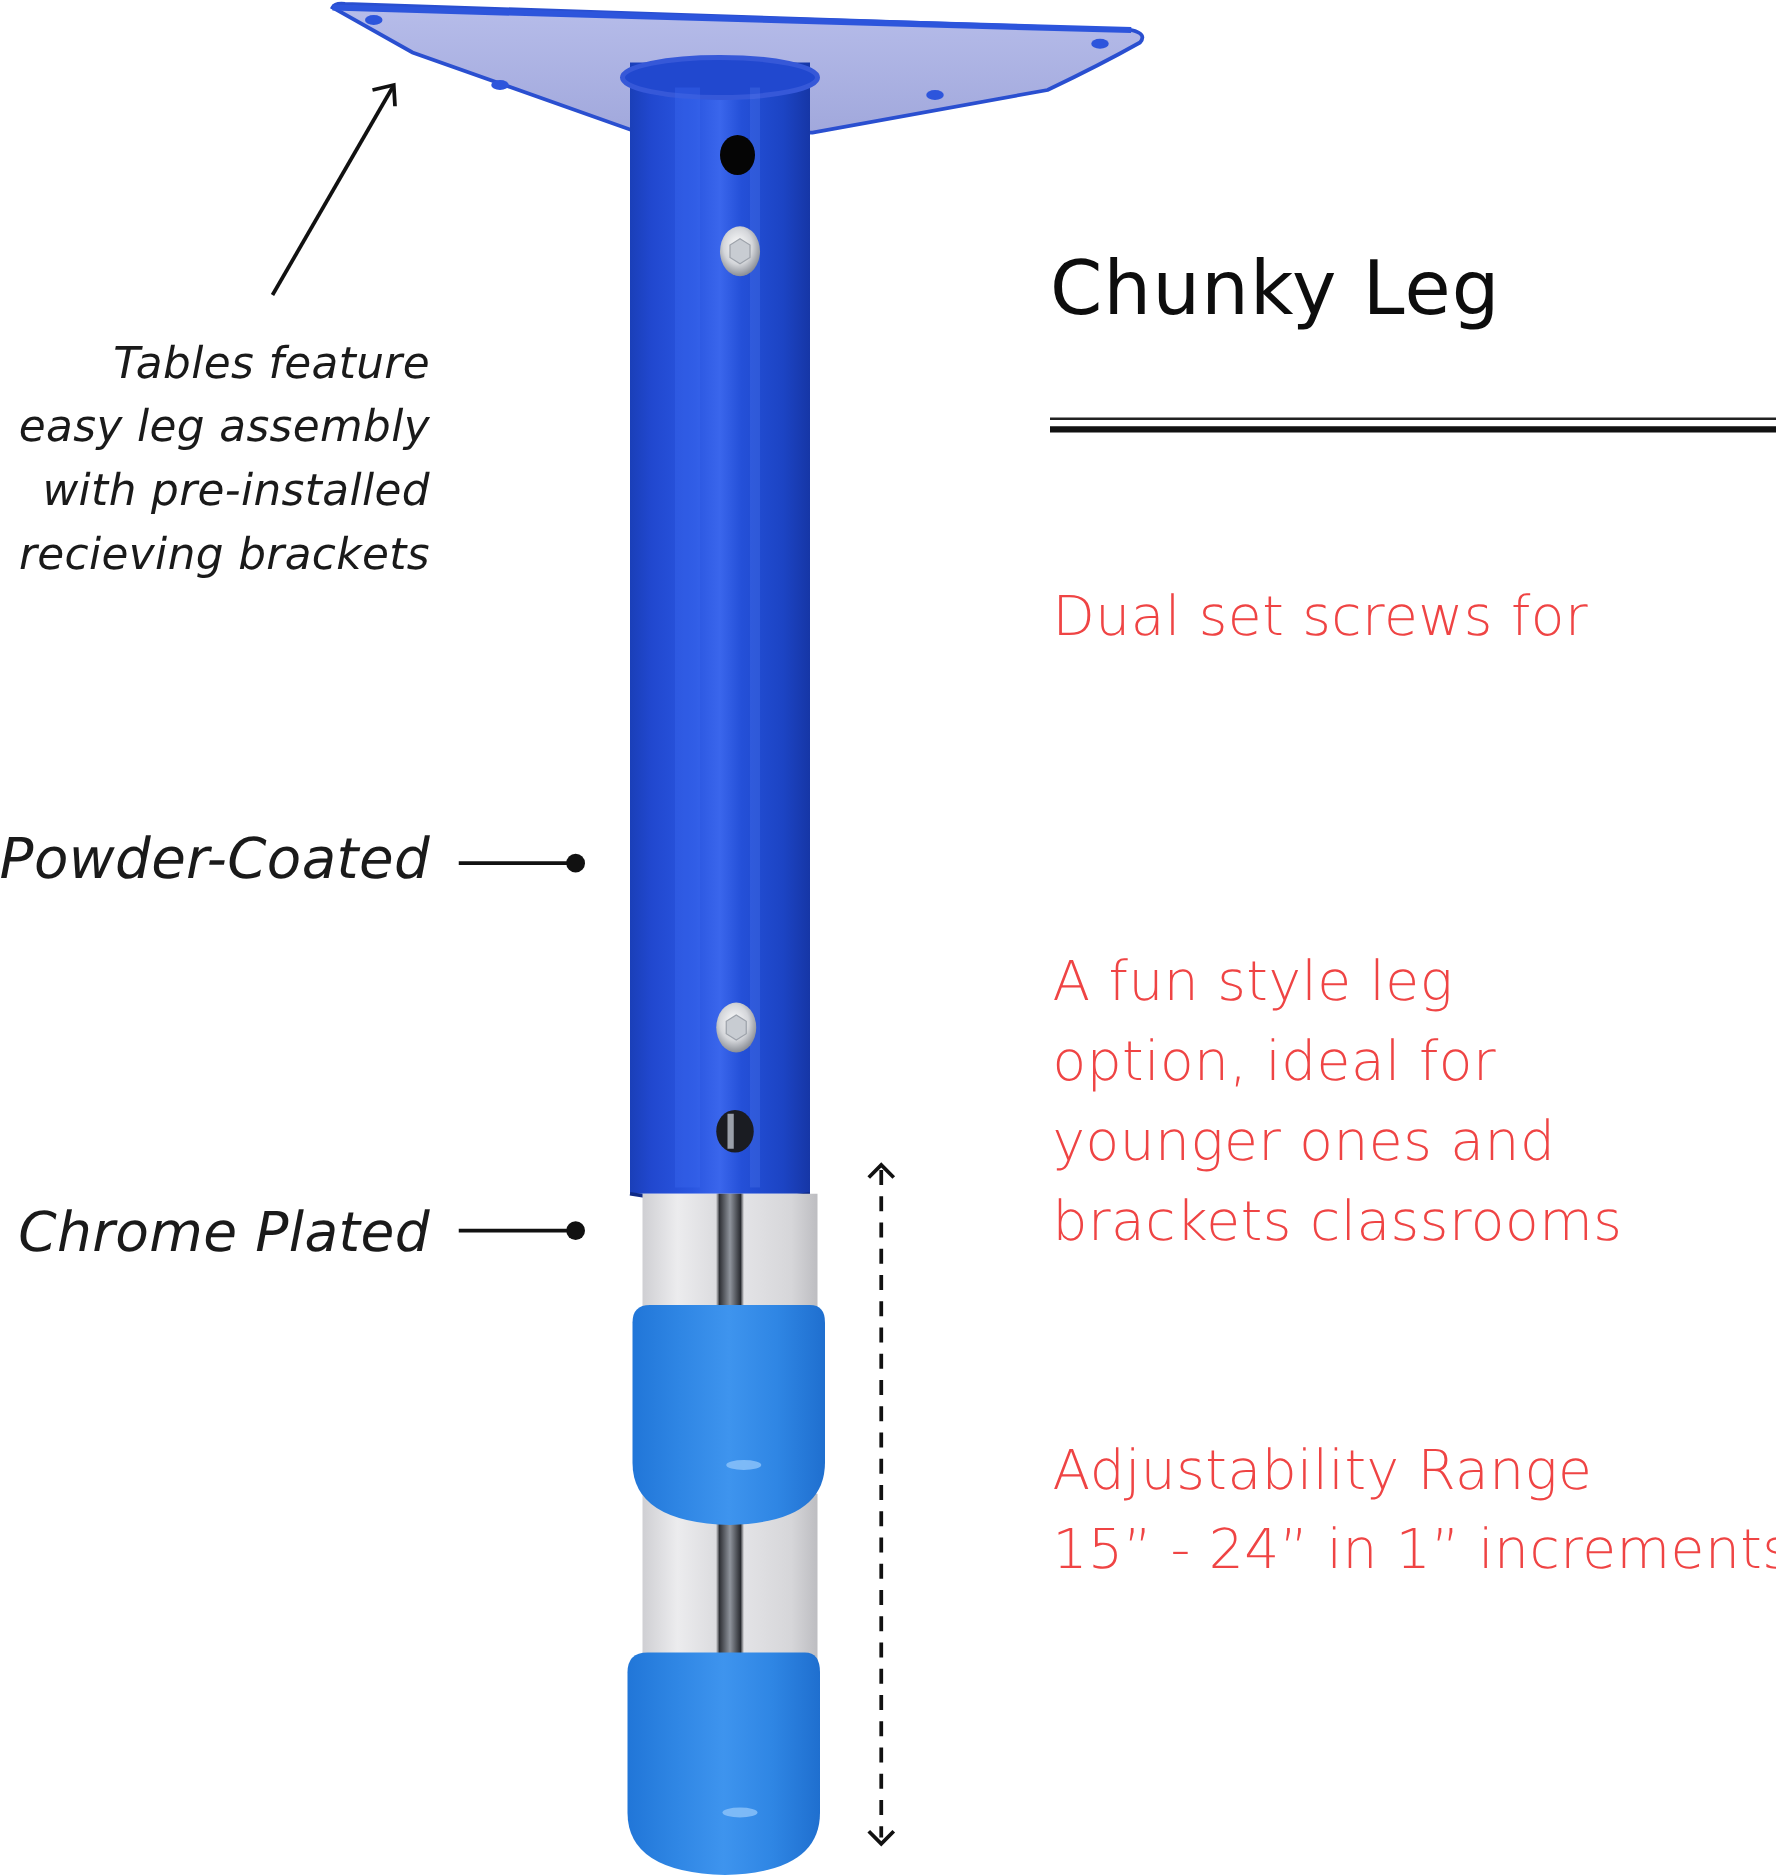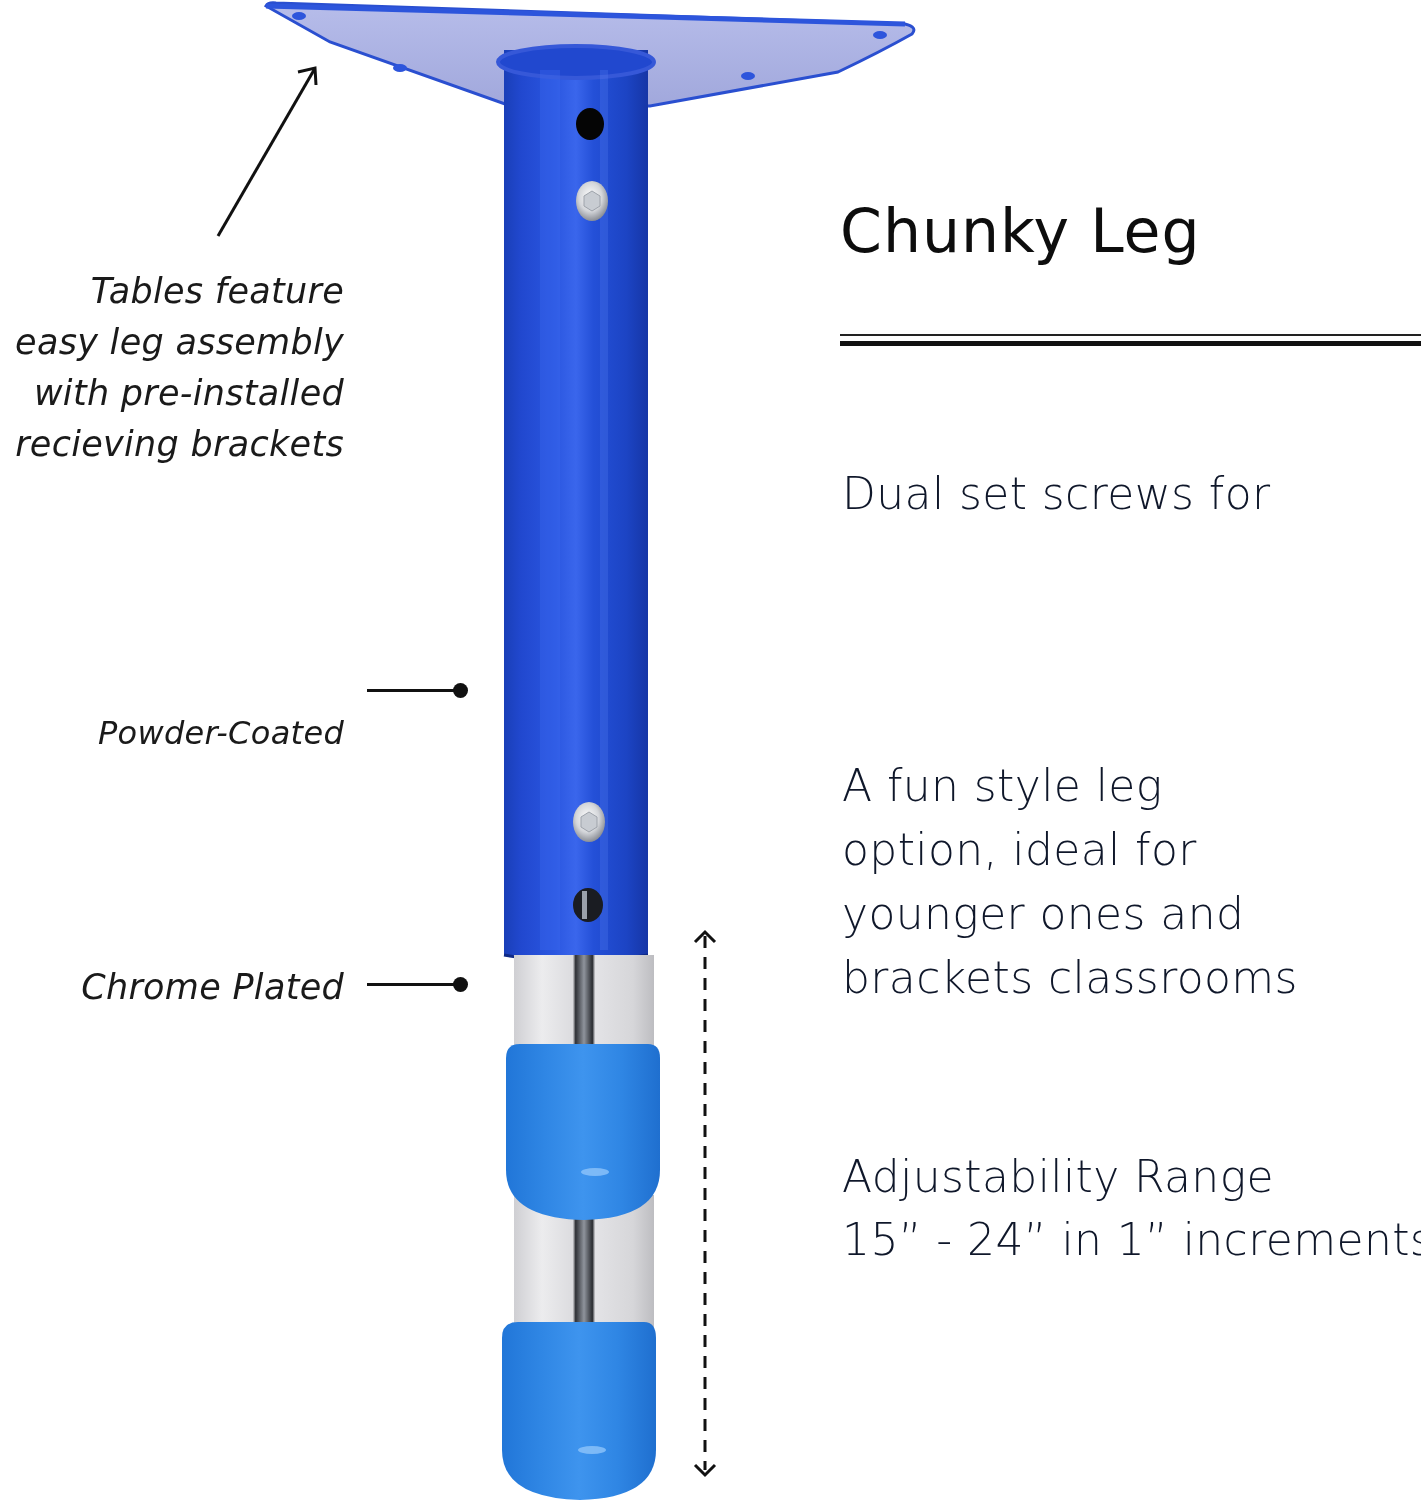--- a/index.html
+++ b/index.html
@@ -38,29 +38,29 @@
     .callout-assembly {
       right: calc(1421px - 344px);
       top: 266px;
       width: 360px;
       font-size: 35px;
       line-height: 51px;
     }
     .callout-assembly span { display: block; white-space: nowrap; }
     .callout-powder {
       right: calc(1421px - 344px);
-      top: 710px;
-      font-size: 32px;
+      top: 664px;
+      font-size: 45px;
       line-height: 46px;
       white-space: nowrap;
     }
     .callout-chrome {
       right: calc(1421px - 344px);
       top: 964px;
-      font-size: 35px;
+      font-size: 44px;
       line-height: 46px;
       white-space: nowrap;
     }
     .leader-line {
       position: absolute;
       height: 3px;
       background: #111;
     }
     .leader-dot {
       position: absolute;
@@ -98,21 +98,21 @@
       width: 581px;
       height: 5px;
       background: #111;
     }
     .feature {
       position: absolute;
       left: 842px;
       font-family: "DejaVu Sans", sans-serif;
       font-weight: 200;
       font-size: 44px;
-      color: #0f172a;
+      color: #ef4444;
       letter-spacing: 0.4px;
     }
     .feature span { display: block; white-space: nowrap; }
     .feature-1 { top: 462px; line-height: 64px; }
     .feature-2 { top: 754px; line-height: 64px; }
     .feature-3 { top: 1145px; line-height: 63px; }
   </style>
 </head>
 <body>
 

